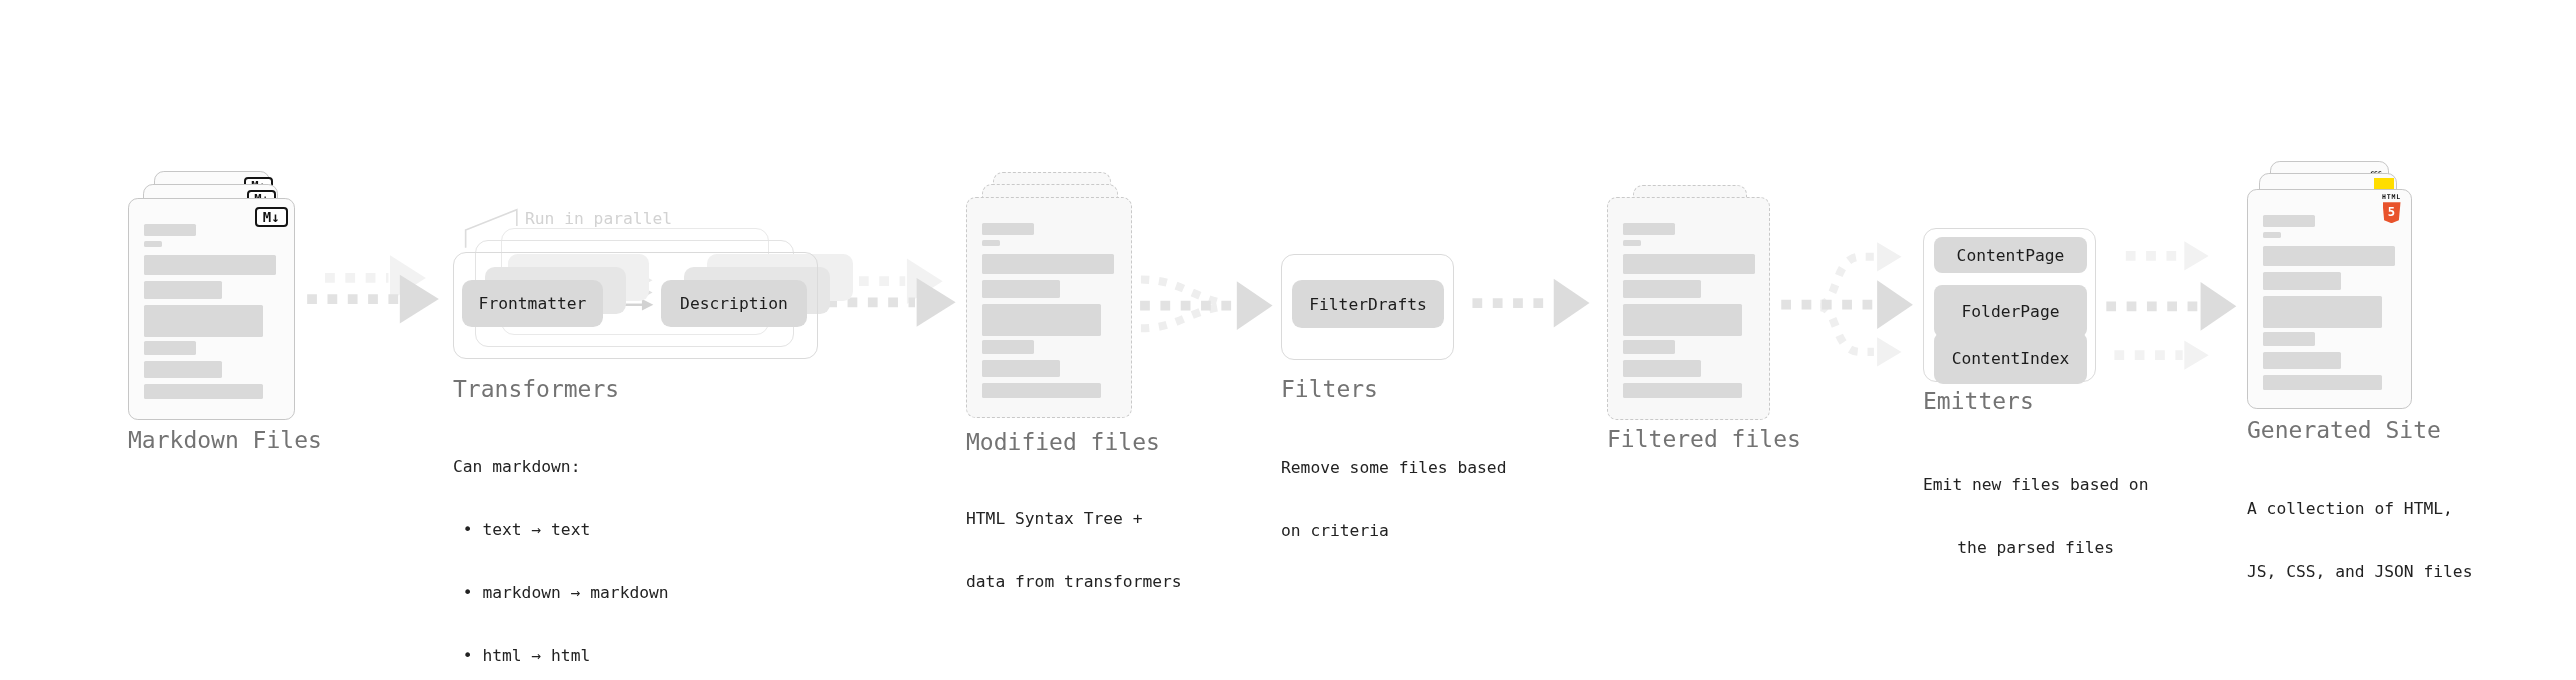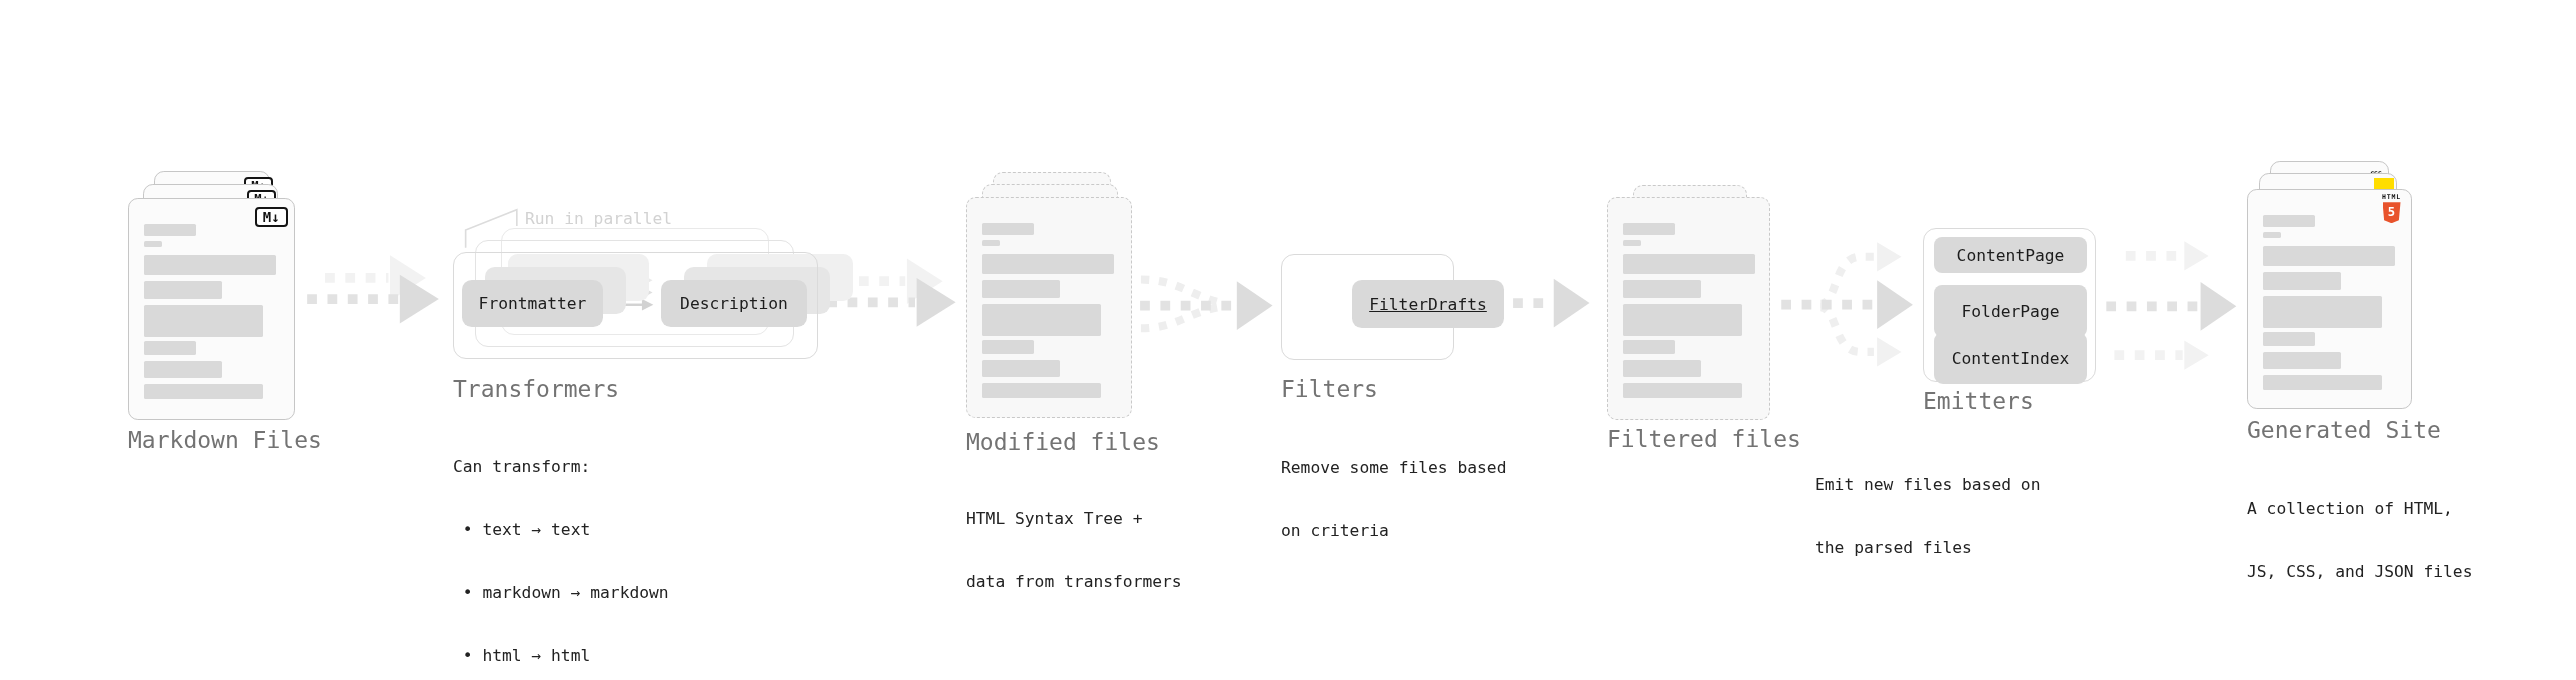--- a/index.html
+++ b/index.html
@@ -134,21 +134,21 @@
     <div class="outline back1" style="left:475px;top:240px;width:319px;height:107px;"></div>
     <div class="node ghost2" style="left:508px;top:254px;width:141px;height:47px;"></div>
     <div class="node ghost1" style="left:485px;top:267px;width:141px;height:47px;"></div>
     <div class="node ghost2" style="left:707px;top:254px;width:146px;height:47px;"></div>
     <div class="node ghost1" style="left:684px;top:267px;width:146px;height:47px;"></div>
     <div class="outline" style="left:453px;top:252px;width:365px;height:107px;"></div>
     <div class="node" style="left:462px;top:280px;width:141px;height:47px;">Frontmatter</div>
     <div class="node" style="left:661px;top:280px;width:146px;height:47px;">Description</div>
     <div class="title" style="left:453px;top:377px;">Transformers</div>
     <div class="caption" style="left:453px;top:414px;">
-      <div>Can transform:</div>
+      <div>Can markdown:</div>
       <div> • text → text</div>
       <div> • markdown → markdown</div>
       <div> • html → html</div>
     </div>
   </div>
 
   <div>
     <div class="card dashed" style="left:993px;top:172px;width:118px;height:57px;"></div>
     <div class="card dashed" style="left:982px;top:184px;width:136px;height:57px;"></div>
     <div class="card dashed doc" style="left:966px;top:197px;width:166px;height:221px;">
@@ -165,21 +165,21 @@
     </div>
     <div class="title" style="left:966px;top:430px;">Modified files</div>
     <div class="caption" style="left:966px;top:466px;">
       <div>HTML Syntax Tree +</div>
       <div>data from transformers</div>
     </div>
   </div>
 
   <div>
     <div class="panel" style="left:1281px;top:254px;width:173px;height:106px;"></div>
-    <div class="node" style="left:1352px;top:280px;width:152px;height:48px;text-decoration:underline;">FilterDrafts</div>
+    <div class="node" style="left:1292px;top:280px;width:152px;height:48px;">FilterDrafts</div>
     <div class="title" style="left:1281px;top:377px;">Filters</div>
     <div class="caption" style="left:1281px;top:415px;">
       <div>Remove some files based</div>
       <div>on criteria</div>
     </div>
   </div>
 
   <div>
     <div class="card dashed" style="left:1633px;top:185px;width:114px;height:57px;"></div>
     <div class="card dashed doc" style="left:1607px;top:197px;width:163px;height:223px;">
@@ -196,21 +196,21 @@
     </div>
     <div class="title" style="left:1607px;top:427px;">Filtered files</div>
   </div>
 
   <div>
     <div class="panel" style="left:1923px;top:228px;width:173px;height:154px;"></div>
     <div class="node" style="left:1934px;top:237px;width:153px;height:36px;border-radius:8.1px;">ContentPage</div>
     <div class="node" style="left:1934px;top:285px;width:153px;height:52px;border-radius:8.1px;">FolderPage</div>
     <div class="node" style="left:1934px;top:332px;width:153px;height:52px;border-radius:9px;">ContentIndex</div>
     <div class="title" style="left:1923px;top:389px;text-align:right;">Emitters</div>
-    <div class="caption" style="left:1815px;top:432px;">
+    <div class="caption" style="left:1923px;top:432px;text-align:center;">
       <div>Emit new files based on</div>
       <div>the parsed files</div>
     </div>
   </div>
 
   <div>
     <div class="card" style="left:2270px;top:161px;width:119px;height:65px;">
       <span class="css-badge" style="left:96px;top:2.4px;">
         <span class="css-txt">CSS</span>
         <span class="css-bar" style="display:block;"></span>

